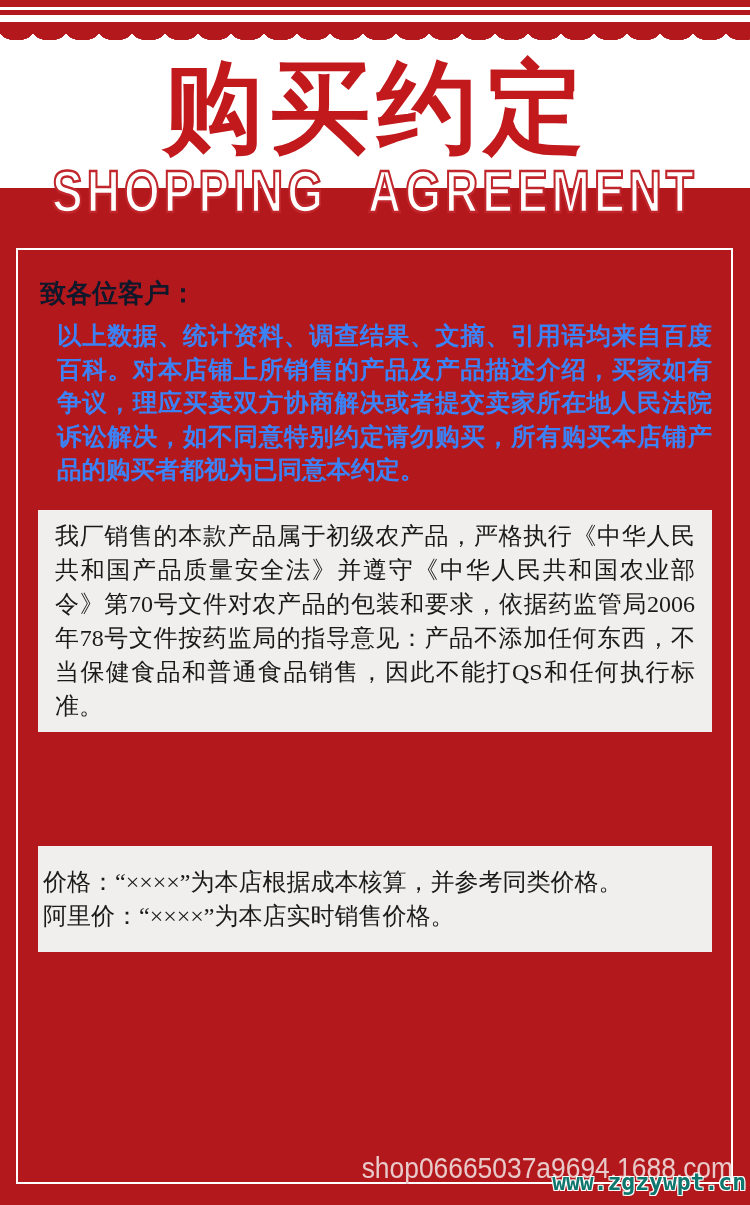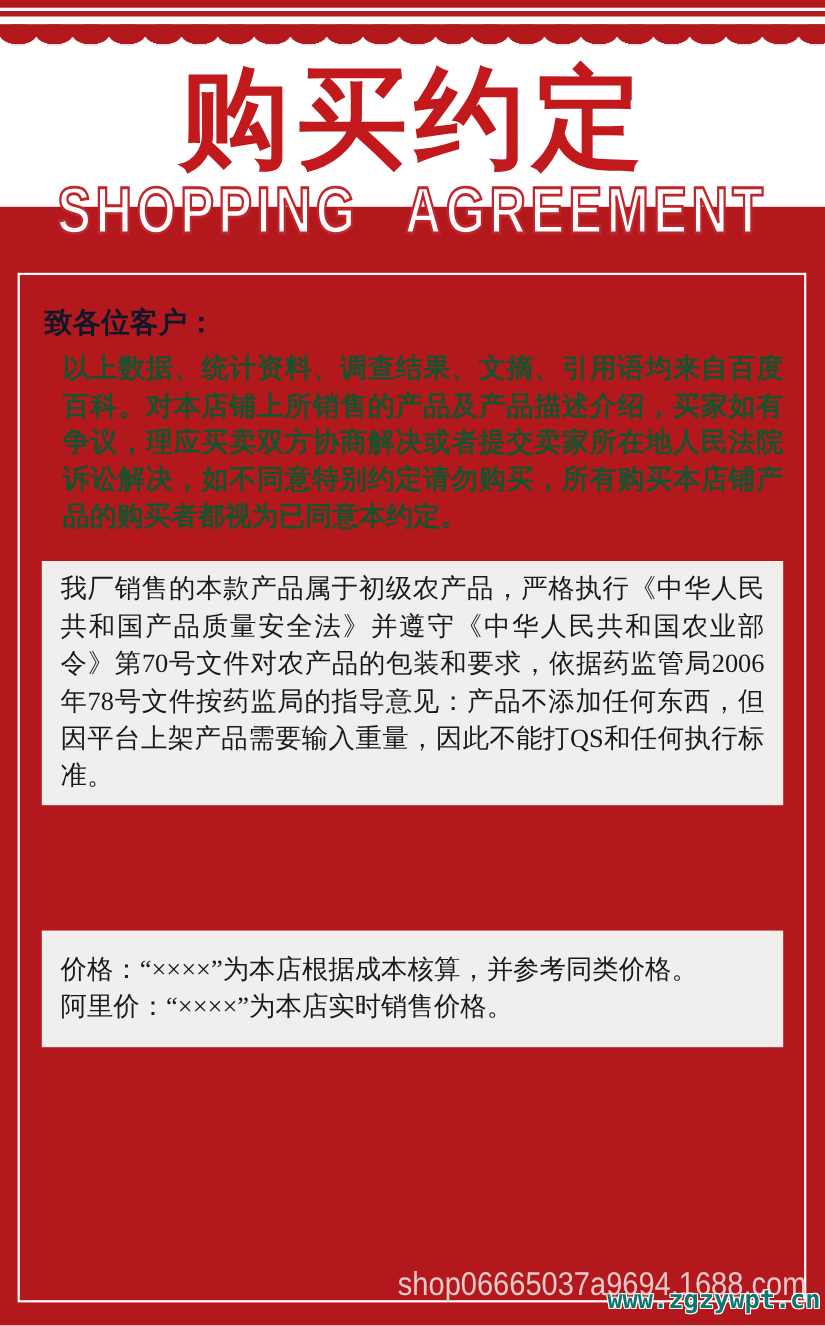--- a/index.html
+++ b/index.html
@@ -51,36 +51,36 @@
     border:2px solid #ffffff;
     box-sizing:border-box;
   }
   
   .greeting {
     position:absolute; left:40px; top:279px;
     font-size:26px; line-height:30px; font-weight:bold; color:#0f172a;
   }
   .notice-body {
     position:absolute; left:57px; top:319px; width:655px;
-    font-size:24.5px; line-height:33.5px; font-weight:bold; color:#14532d;
+    font-size:24.5px; line-height:33.5px; font-weight:bold; color:#3b82f6;
     text-align:justify;
   }
   
   .term-box {
     position:absolute; left:38px; width:674px;
     box-sizing:border-box;
     background:#f0efed;
     color:#1a1a1a;
     font-size:24px; line-height:34px;
     text-align:justify;
     white-space:pre-line;
   }
   .term-1 { top:510px;  min-height:188px; padding:9px 17px; }
   .term-2 { top:722px;  min-height:103px; padding:17px 17px; }
-  .term-3 { top:846px;  min-height:106px; padding:19px 17px; text-align:left; }
+  .term-3 { top:846px;  min-height:106px; padding:19px 5px; text-align:left; }
   .term-4 { top:971px;  min-height:51px;  padding:8px 17px;  text-align:left; }
   .term-5 { top:1042px; min-height:116px; padding:10px 17px; line-height:35px; }
   
   .shop-url {
     position:absolute; right:17px; top:1151px;
     font-family:"Liberation Sans","DejaVu Sans",sans-serif;
     font-size:30px; line-height:34px;
     color:#e9caca;
     transform:scaleX(0.88); transform-origin:right top;
     white-space:nowrap;
@@ -108,20 +108,20 @@
   <div class="red-bg"></div>
 
   <h1 class="title-cn" style="margin:2px;">购买约定</h1>
   <div class="title-en">SHOPPING AGREEMENT</div>
 
   <div class="frame"></div>
 
   <div class="greeting">致各位客户：</div>
   <div class="notice-body">以上数据、统计资料、调查结果、文摘、引用语均来自百度百科。对本店铺上所销售的产品及产品描述介绍，买家如有争议，理应买卖双方协商解决或者提交卖家所在地人民法院诉讼解决，如不同意特别约定请勿购买，所有购买本店铺产品的购买者都视为已同意本约定。</div>
 
-  <div class="term-box term-1">我厂销售的本款产品属于初级农产品，严格执行《中华人民共和国产品质量安全法》并遵守《中华人民共和国农业部令》第70号文件对农产品的包装和要求，依据药监管局2006年78号文件按药监局的指导意见：产品不添加任何东西，但因平台上架产品需要输入重量，因此不能打QS和任何执行标准。</div>
+  <div class="term-box term-1">我厂销售的本款产品属于初级农产品，严格执行《中华人民共和国产品质量安全法》并遵守《中华人民共和国农业部令》第70号文件对农产品的包装和要求，依据药监管局2006年78号文件按药监局的指导意见：产品不添加任何东西，不当保健食品和普通食品销售，因此不能打QS和任何执行标准。</div>
   <div class="term-box term-3">价格：“××××”为本店根据成本核算，并参考同类价格。
 阿里价：“××××”为本店实时销售价格。</div>
 
   <div class="shop-url">shop06665037a9694.1688.com</div>
   <div class="watermark">www.zgzywpt.cn</div>
 
 </div>
 
 </body></html>

